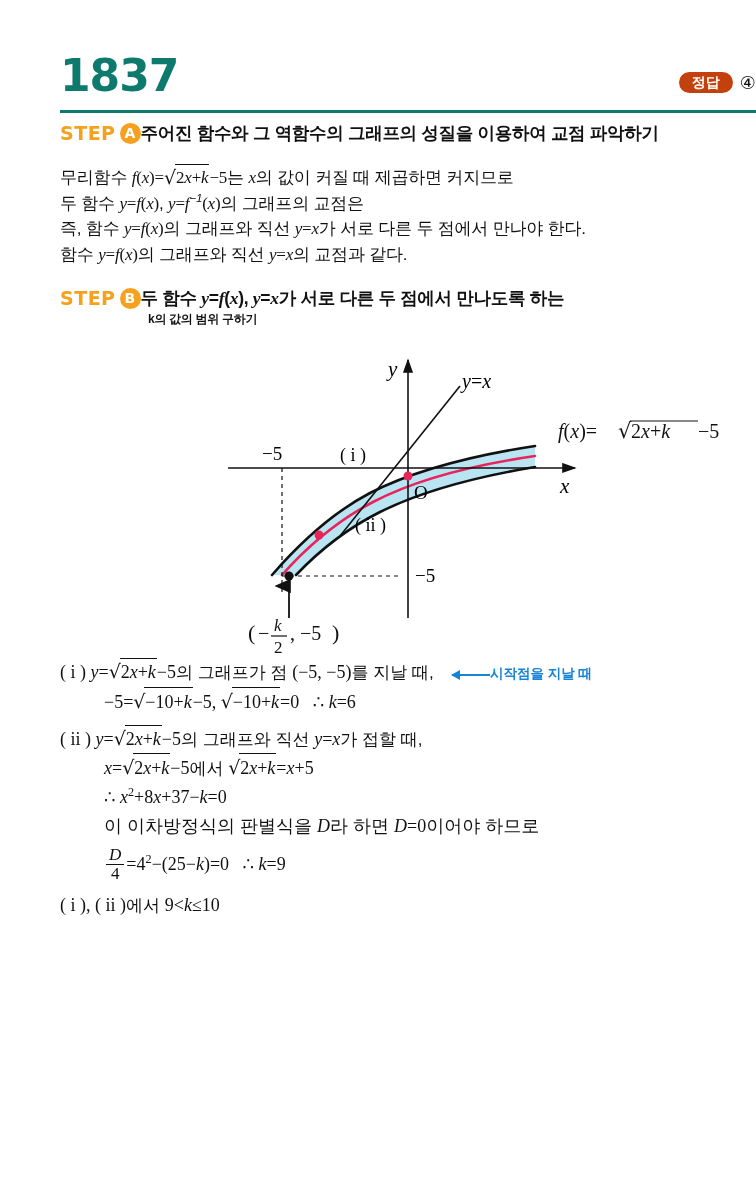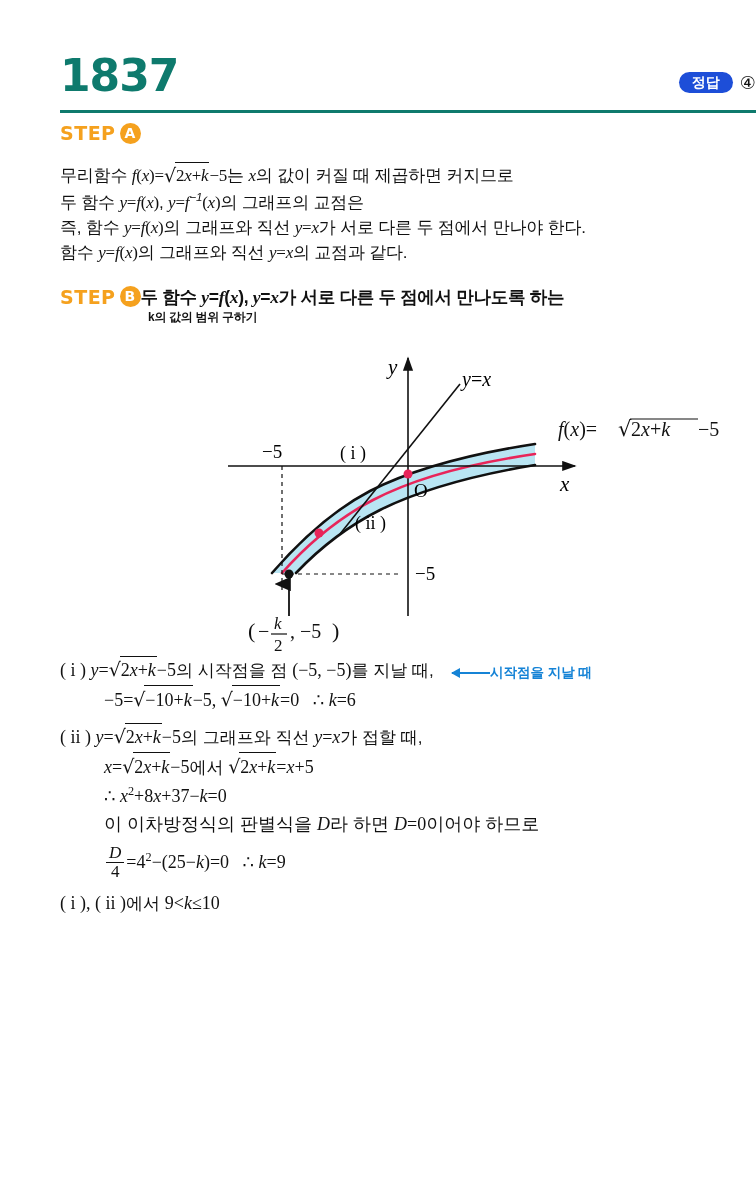--- a/index.html
+++ b/index.html
@@ -48,21 +48,21 @@
   }
   .answer-wrap {
     position: absolute;
     right: 30px;
     top: 58px;
     display: flex;
     align-items: center;
     gap: 7px;
   }
   .answer-pill {
-    background: #1d4ed8;
+    background: #c2410c;
     color: #ffffff;
     font-family: "Liberation Sans", sans-serif;
     font-weight: bold;
     font-size: 14px;
     border-radius: 12px;
     padding: 3px 13px 4px 13px;
     line-height: 1;
   }
   .answer-value {
     font-family: "DejaVu Sans", sans-serif;
@@ -220,20 +220,21 @@
       <span class="answer-value">④</span>
     </div>
     <div class="rule"></div>
   </div>
 
   <div class="step-row" style="margin-top:22px;">
     <span class="step-label">
       <span>STEP</span>
       <span class="step-badge">A</span>
     </span>
+    <span class="step-title">주어진 함수와 그 역함수의 그래프의 성질을 이용하여 교점 파악하기</span>
   </div>
 
   <div class="line ko" style="margin-top:18px;">
     <span>무리함수 </span><span class="mi">f</span><span class="mu">(</span><span class="mi">x</span><span class="mu">)=</span><span class="rad"><span class="bar"><span class="mu">2</span><span class="mi">x</span><span class="mu">+</span><span class="mi">k</span></span></span><span class="mu">−5</span><span>는 </span><span class="mi">x</span><span>의 값이 커질 때 제곱하면 커지므로</span>
   </div>
 
   <div class="line ko">
     두 함수 <span class="mi">y</span><span class="mu">=</span><span class="mi">f</span><span class="mu">(</span><span class="mi">x</span><span class="mu">)</span>, <span class="mi">y</span><span class="mu">=</span><span class="mi">f</span><sup class="inv">−1</sup><span class="mu">(</span><span class="mi">x</span><span class="mu">)</span>의 그래프의 교점은
   </div>
 
@@ -324,21 +325,21 @@
         <line x1="241" y1="308" x2="257" y2="308" stroke="#111" stroke-width="1.2"></line>
         <text x="244" y="325" font-family="Liberation Serif, serif" font-size="17" fill="#111">2</text>
         <text x="260" y="312" font-family="Liberation Serif, serif" font-size="20" fill="#111">, −5</text>
         <text x="302" y="312" font-family="Liberation Serif, serif" font-size="22" fill="#111">)</text>
       </g>
     </svg>
   </div>
 
   <div class="case-line">
     <span class="mu">( i )</span>
-    <span class="mi">y</span><span class="mu">=</span><span class="rad"><span class="bar"><span class="mu">2</span><span class="mi">x</span><span class="mu">+</span><span class="mi">k</span></span></span><span class="mu">−5</span><span class="ko">의 시작점을 점 </span><span class="mu">(−5, −5)</span><span class="ko">를 지날 때,</span>
+    <span class="mi">y</span><span class="mu">=</span><span class="rad"><span class="bar"><span class="mu">2</span><span class="mi">x</span><span class="mu">+</span><span class="mi">k</span></span></span><span class="mu">−5</span><span class="ko">의 그래프가 점 </span><span class="mu">(−5, −5)</span><span class="ko">를 지날 때,</span>
     <span class="annot">
       <span class="arrow"></span>
       <span>시작점을 지날 때</span>
     </span>
   </div>
 
   <div class="case-indent">
     <span class="mu">−5=</span><span class="rad"><span class="bar"><span class="mu">−10+</span><span class="mi">k</span></span></span><span class="mu">−5, </span><span class="rad"><span class="bar"><span class="mu">−10+</span><span class="mi">k</span></span></span><span class="mu">=0</span>&nbsp;&nbsp;&nbsp;<span class="mu">∴ </span><span class="mi">k</span><span class="mu">=6</span>
   </div>
 

